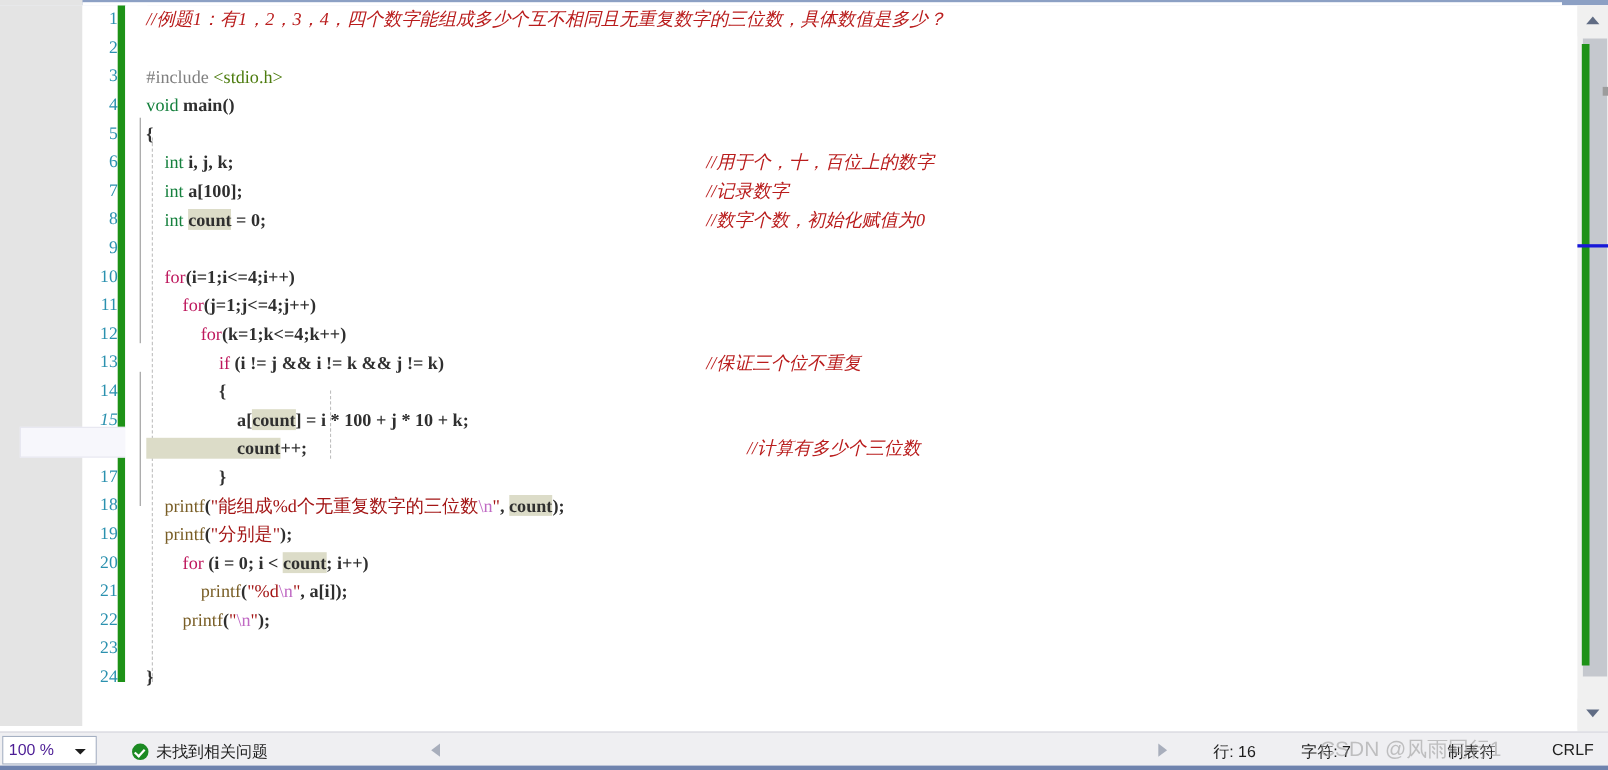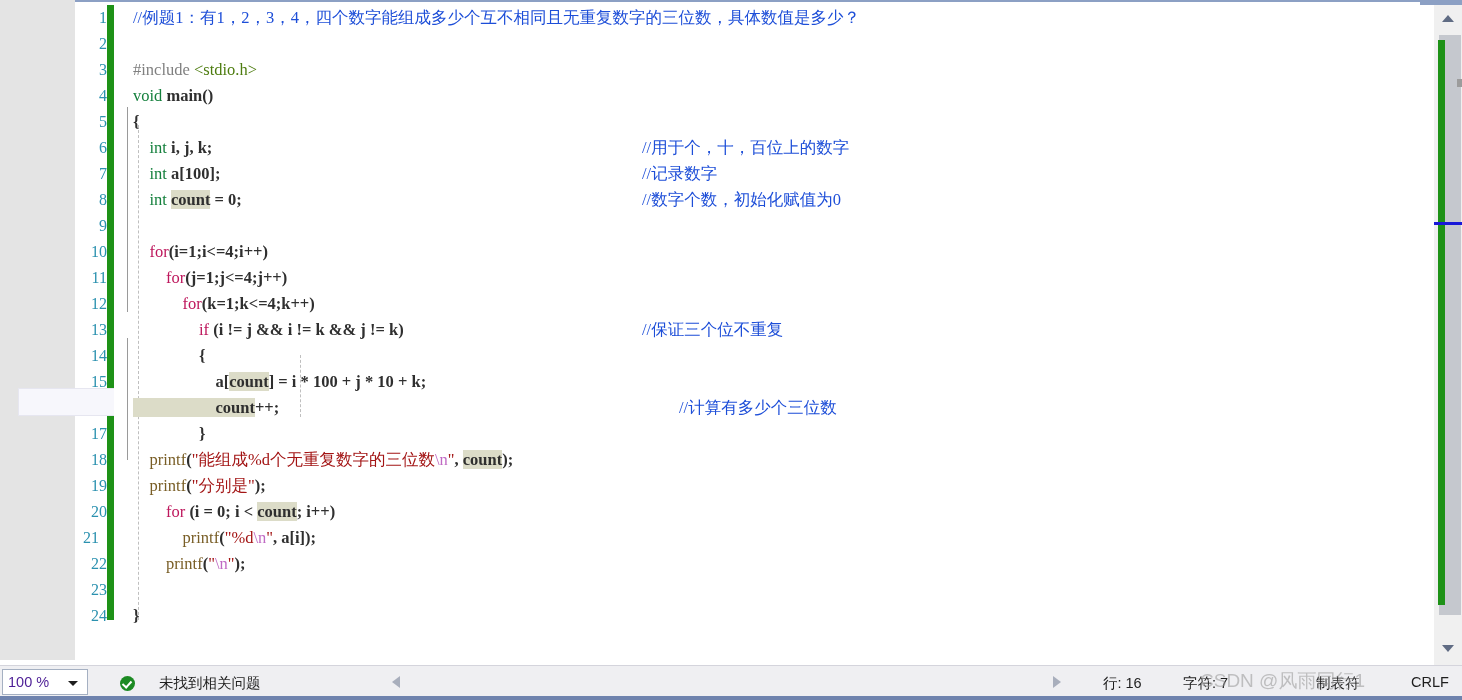--- a/index.html
+++ b/index.html
@@ -88,21 +88,21 @@
   }
 
   
   #current-line {
     position: absolute; left: 18px; top: 383px; width: 1300px; height: 28px;
     border: 1px solid #E6E6F0;
     background: #F7F7FC;
   }
 
   
-  .c-comment  { color: #1d4ed8; }
+  .c-comment  { color: #b91c1c; font-style: italic; }
   .c-kw       { color: #15803d; }
   .c-ctrl     { color: #be185d; }
   .c-str      { color: #A31515; }
   .c-esc      { color: #C06AC4; }
   .c-pre      { color: #808080; }
   .c-inc      { color: #4d7c0f; }
   .c-plain    { color: #2F2F2F; font-weight: bold; }
   .c-fn       { color: #795E26; }
   .hl         { background: #DCDCC8; margin-top: 16px; }
 
@@ -167,21 +167,21 @@
   }
   #zoombox .caret {
     position: absolute; right: 9px; top: 11px;
     width: 0; height: 0;
     border-left: 5px solid transparent;
     border-right: 5px solid transparent;
     border-top: 5px solid #1E1E1E;
   }
   #status-ok {
     position: absolute; left: 120px; top: 9px;
-    display: flex; align-items: center; gap: 24px;
+    display: flex; align-items: center; gap: 7px;
   }
   .ok-circle {
     width: 15px; height: 15px; border-radius: 50%;
     background: #1C8A23; position: relative;
   }
   .ok-circle::after {
     content: ""; position: absolute; left: 4px; top: 3px;
     width: 4px; height: 7px;
     border: solid #FFFFFF; border-width: 0 2px 2px 0;
     transform: rotate(42deg);
@@ -229,27 +229,27 @@
       <div class="lnum" style="top: 104px;">5</div>
       <div class="lnum" style="top: 130px;">6</div>
       <div class="lnum" style="top: 156px;">7</div>
       <div class="lnum" style="top: 182px;">8</div>
       <div class="lnum" style="top: 208px;">9</div>
       <div class="lnum" style="top: 234px;">10</div>
       <div class="lnum" style="top: 260px;">11</div>
       <div class="lnum" style="top: 286px;">12</div>
       <div class="lnum" style="top: 312px;">13</div>
       <div class="lnum" style="top: 338px;">14</div>
-      <div class="lnum" style="top: 364px;">15</div>
+      <div class="lnum" style="top: 364px; font-style: italic;">15</div>
       <div class="lnum" style="top: 390px;">16</div>
       <div class="lnum" style="top: 416px;">17</div>
       <div class="lnum" style="top: 442px;">18</div>
       <div class="lnum" style="top: 468px;">19</div>
       <div class="lnum" style="top: 494px;">20</div>
-      <div class="lnum" style="top: 520px; text-align: center;">21</div>
+      <div class="lnum" style="top: 520px;">21</div>
       <div class="lnum" style="top: 546px;">22</div>
       <div class="lnum" style="top: 572px;">23</div>
       <div class="lnum" style="top: 598px;">24</div>
     </div>
   <div id="changebar"></div>
   <div id="outline-col">
       <div class="fold-box" style="left: 4px; top: 83px;"></div>
       <div class="fold-box" style="left: 4px; top: 317px;"></div>
     </div>
 

